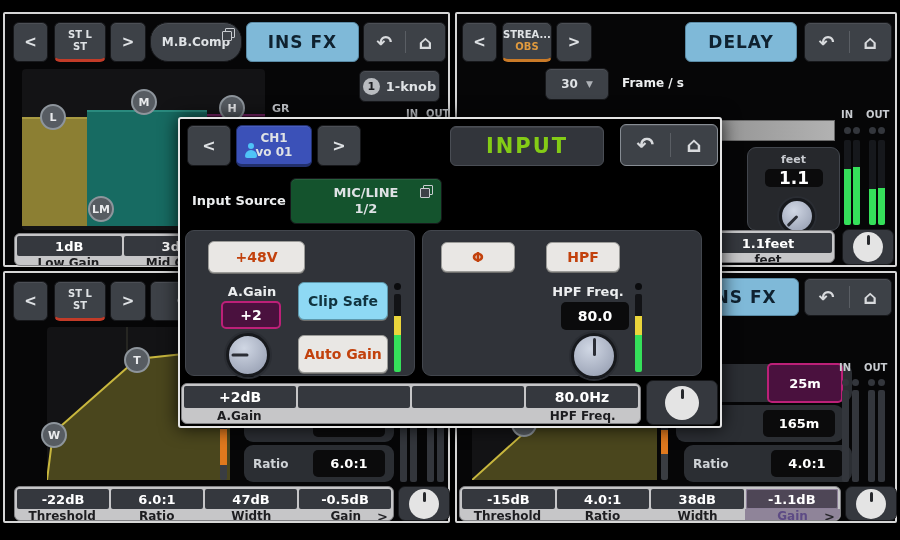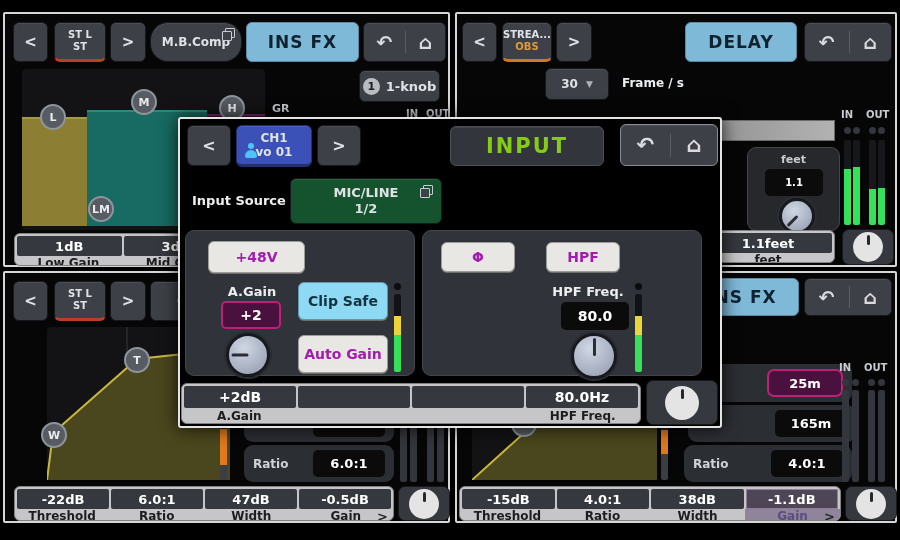--- a/index.html
+++ b/index.html
@@ -16,21 +16,21 @@
   .uline-orange{border-bottom:3px solid #c97a28;}
   .uline-blue{border-bottom:3px solid #2d7df0;}
   .title-cyan{background:#7fb9d8;color:#0f2230;font-size:17px;letter-spacing:1px;border:1px solid #5a8ba6;}
   .title-dark{background:#32353b;color:#84cc16;font-size:21px;letter-spacing:2px;border:1px solid #4a4e55;}
   .backhome{display:flex;align-items:center;justify-content:space-evenly;color:#d8dadd;}
   .bh-ic{font-size:19px;line-height:1;font-weight:bold;}
   .bh-div{width:1px;height:60%;background:#5a5e64;}
   .copy-icon{position:absolute;top:5px;right:6px;width:8px;height:8px;border:1.5px solid #c9ccd0;border-radius:1px;}
   .copy-icon::after{content:'';position:absolute;left:-4px;top:2px;width:8px;height:8px;border:1.5px solid #c9ccd0;
        border-radius:1px;background:#3d4147;}
-  .light-btn{background:#e9e7e4;color:#a21caf;border:1px solid #9b9b98;border-radius:6px;
+  .light-btn{background:#e9e7e4;color:#c2410c;border:1px solid #9b9b98;border-radius:6px;
        box-shadow:0 1px 0 #6e6e6c;font-weight:bold;display:flex;align-items:center;justify-content:center;}
   .cyan-btn{background:#8ed9f4;color:#10333f;border-color:#5c97ab;}
   .val-black{position:absolute;background:#0b0b0c;color:#fff;border-radius:5px;font-weight:bold;
        display:flex;align-items:center;justify-content:center;box-sizing:border-box;}
   .val-magenta{background:#4a113e;border:2px solid #bc2078;}
   .section-box{position:absolute;background:#303339;border-radius:9px;border:1px solid #42464d;box-sizing:border-box;}
   .lbl{position:absolute;color:#eceeef;font-weight:bold;}
   .dim{color:#c8cbd0;}
   .knob{position:absolute;border-radius:50%;background:radial-gradient(circle at 40% 32%,#d0d7e4,#a3abbd 70%,#8f97a9);
         border:3px solid #17191d;box-shadow:0 0 0 2px #2a2d33;}
@@ -173,21 +173,21 @@
     <div class="btn dd" style="left:88px;top:54px;width:64px;height:32px;">
       <span>30</span>
       <span class="tri">▼</span>
     </div>
     <span class="lbl" style="left:165px;top:62px;font-size:12px;">Frame / s</span>
 
     <div class="abs" style="left:235px;top:106px;width:143px;height:21px;background:linear-gradient(90deg,#8e8e8e,#b2b2b2);border:1px solid #6a6a6a;"></div>
 
     <div class="section-box" style="left:290px;top:133px;width:93px;height:84px;background:#26282c;">
       <span class="lbl dim" style="left:50%;transform:translateX(-50%);top:5px;font-size:11px;">feet</span>
-      <div class="val-black" style="left:17px;top:21px;width:58px;height:27px;font-size:10px;">
+      <div class="val-black" style="left:17px;top:21px;width:58px;height:18px;font-size:17px;">
           <span>1.1</span>
         </div>
       <div class="knob" style="left:31px;top:50px;width:30px;height:30px;">
           <span class="ind" style="transform:rotate(45deg);"></span>
         </div>
     </div>
 
     <span class="lbl dim" style="left:384px;top:95px;font-size:10px;">IN</span>
     <span class="lbl dim" style="left:409px;top:95px;font-size:10px;">OUT</span>
     <span class="dot" style="left:387px;top:113px;"></span>
@@ -312,25 +312,25 @@
         <polygon points="0,148 62,92 110,52 185,40 185,148" fill="#4a461d"></polygon>
         <polyline points="0,148 62,92 110,52 185,40" stroke="#c8b73e" stroke-width="2" fill="none"></polyline>
       </svg>
       <div class="gknob" style="left:39px;top:79px;"></div>
     </div>
 
     <div class="meterbar" style="left:204px;top:114px;height:93px;background:linear-gradient(#222428 0 46%,#e0791e 46% 72%,#3a3d42 72% 100%);"></div>
 
     <div class="row-box" style="left:227px;top:91px;width:168px;height:38px;">
       <span class="row-label"></span>
-      <span class="val-black rv val-magenta" style="width:76px;height:28px;border-radius:7px;">
+      <span class="val-black rv val-magenta" style="width:76px;height:40px;">
           <span>25m</span>
         </span>
     </div>
-    <div class="row-box" style="left:231px;top:132px;width:168px;height:37px;">
+    <div class="row-box" style="left:219px;top:132px;width:168px;height:37px;">
       <span class="row-label"></span>
       <span class="val-black rv">
           <span>165m</span>
         </span>
     </div>
     <div class="row-box" style="left:227px;top:172px;width:168px;height:37px;">
       <span class="row-label">Ratio</span>
       <span class="val-black rv">
           <span>4.0:1</span>
         </span>

